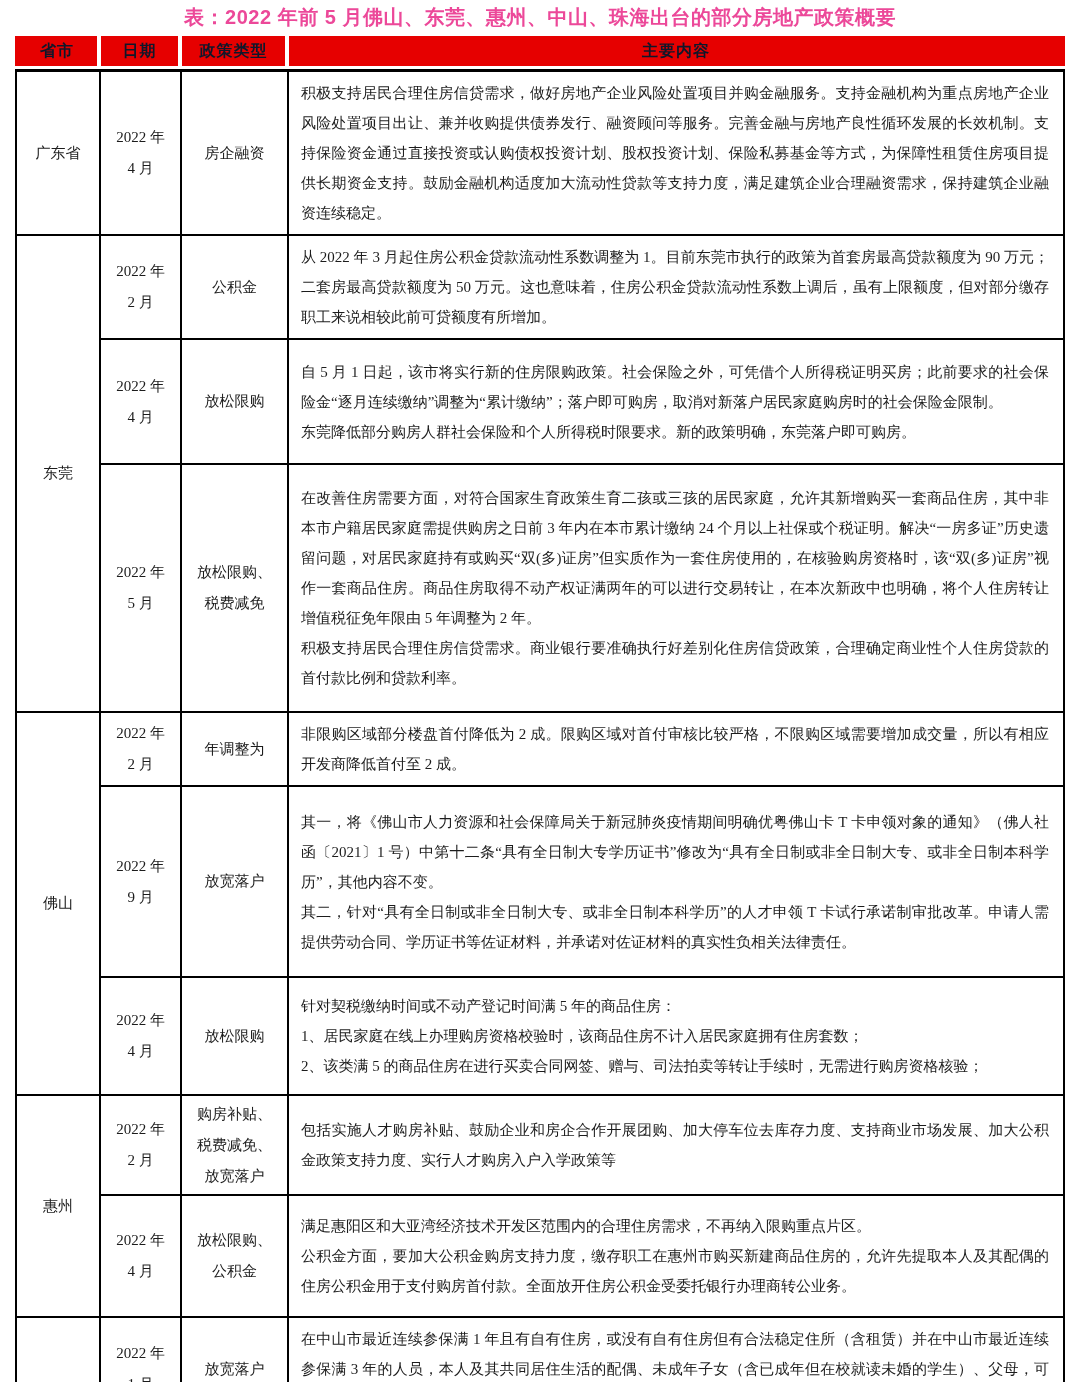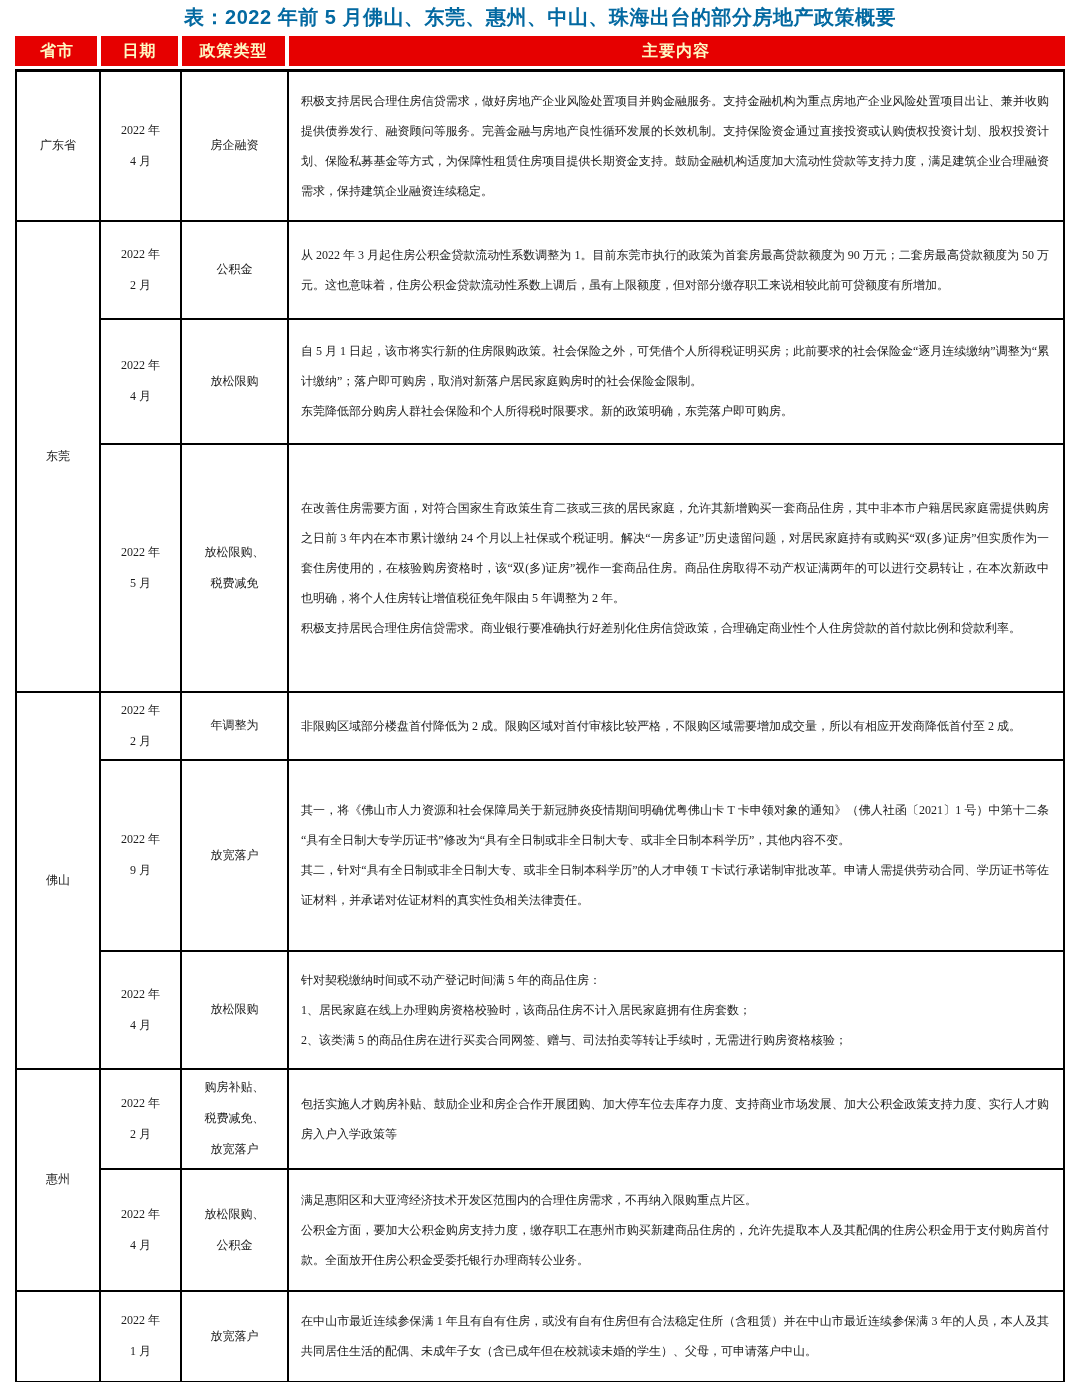--- a/index.html
+++ b/index.html
@@ -17,38 +17,38 @@
     background:#ffffff;
     font-family:"Liberation Serif","DejaVu Serif",serif;
     color:var(--text);
   }
   .doc-title{
     padding-top:4px;
     text-align:center;
     font-family:"Liberation Sans","DejaVu Sans",sans-serif;
     font-size:20px;
     font-weight:bold;
-    color:#0369a1;
+    color:#ec4899;
     letter-spacing:0.5px;
   }
   .table-wrap{
     margin:5px 15px 0 15px;
     width:1050px;
   }
   .thead{
     position:relative;
     display:flex;
     height:30px;
     background:var(--red);
   }
   .hcell{
     display:flex;
     align-items:center;
     justify-content:center;
-    color:#fef9c3;
+    color:#0f172a;
     font-family:"Liberation Sans","DejaVu Sans",sans-serif;
     font-weight:bold;
     font-size:16px;
     letter-spacing:1px;
   }
   .hcell.c1{width:84px;}
   .hcell.c2{width:81px;}
   .hcell.c3{width:107px;}
   .hcell.c4{flex:1;text-align:center;}
   .stripe{
@@ -59,21 +59,21 @@
   .stripe.s3{left:270px;}
   table.tbl{
     margin-top:3px;
     width:1050px;
     border-collapse:collapse;
     table-layout:fixed;
   }
   table.tbl td{
     border:2px solid var(--border);
     vertical-align:middle;
-    font-size:12px;
+    font-size:15px;
     margin-top:36px;
   }
   table.tbl tr:first-child td{border-top:3px solid var(--border);}
   td.cell-province, td.cell-date, td.cell-type{
     text-align:center;
     padding:2px 10px;
   }
   td.cell-province .line, td.cell-date .line, td.cell-type .line{
     line-height:31px;
   }

